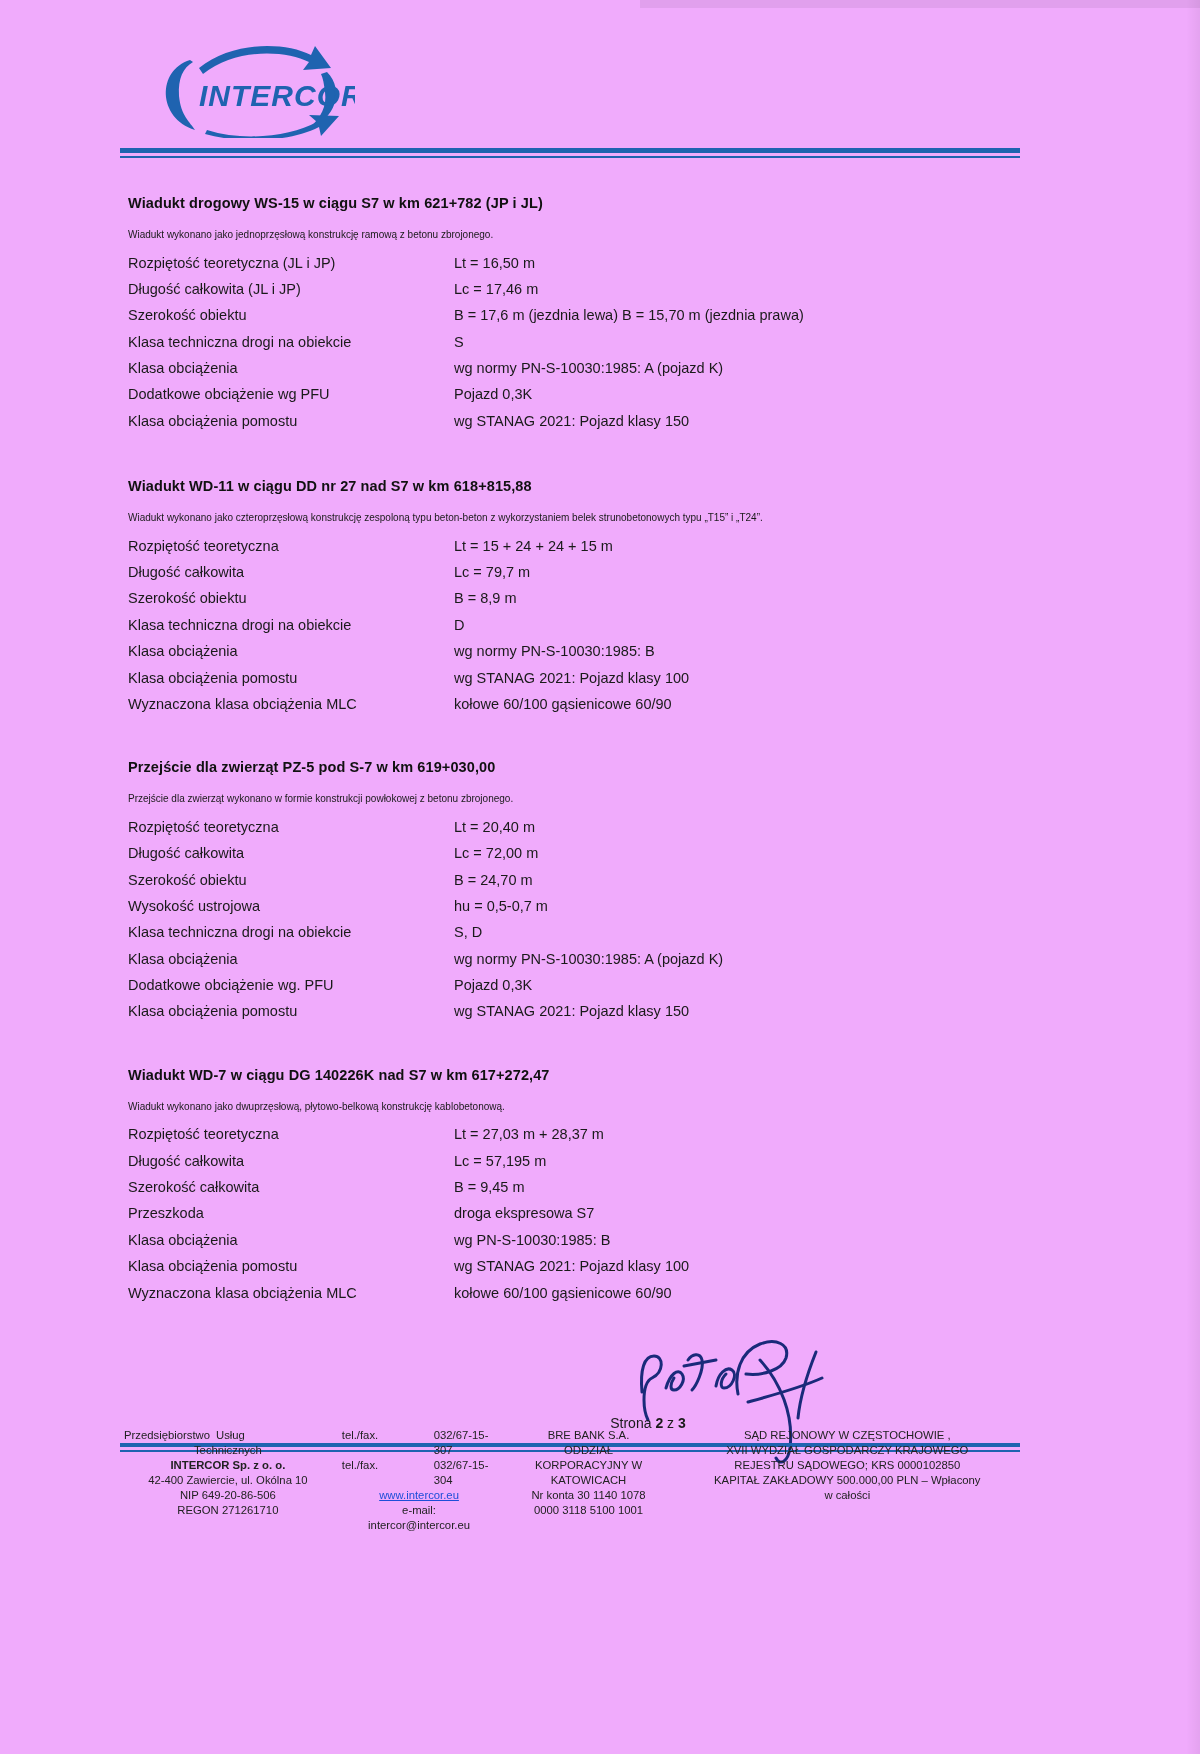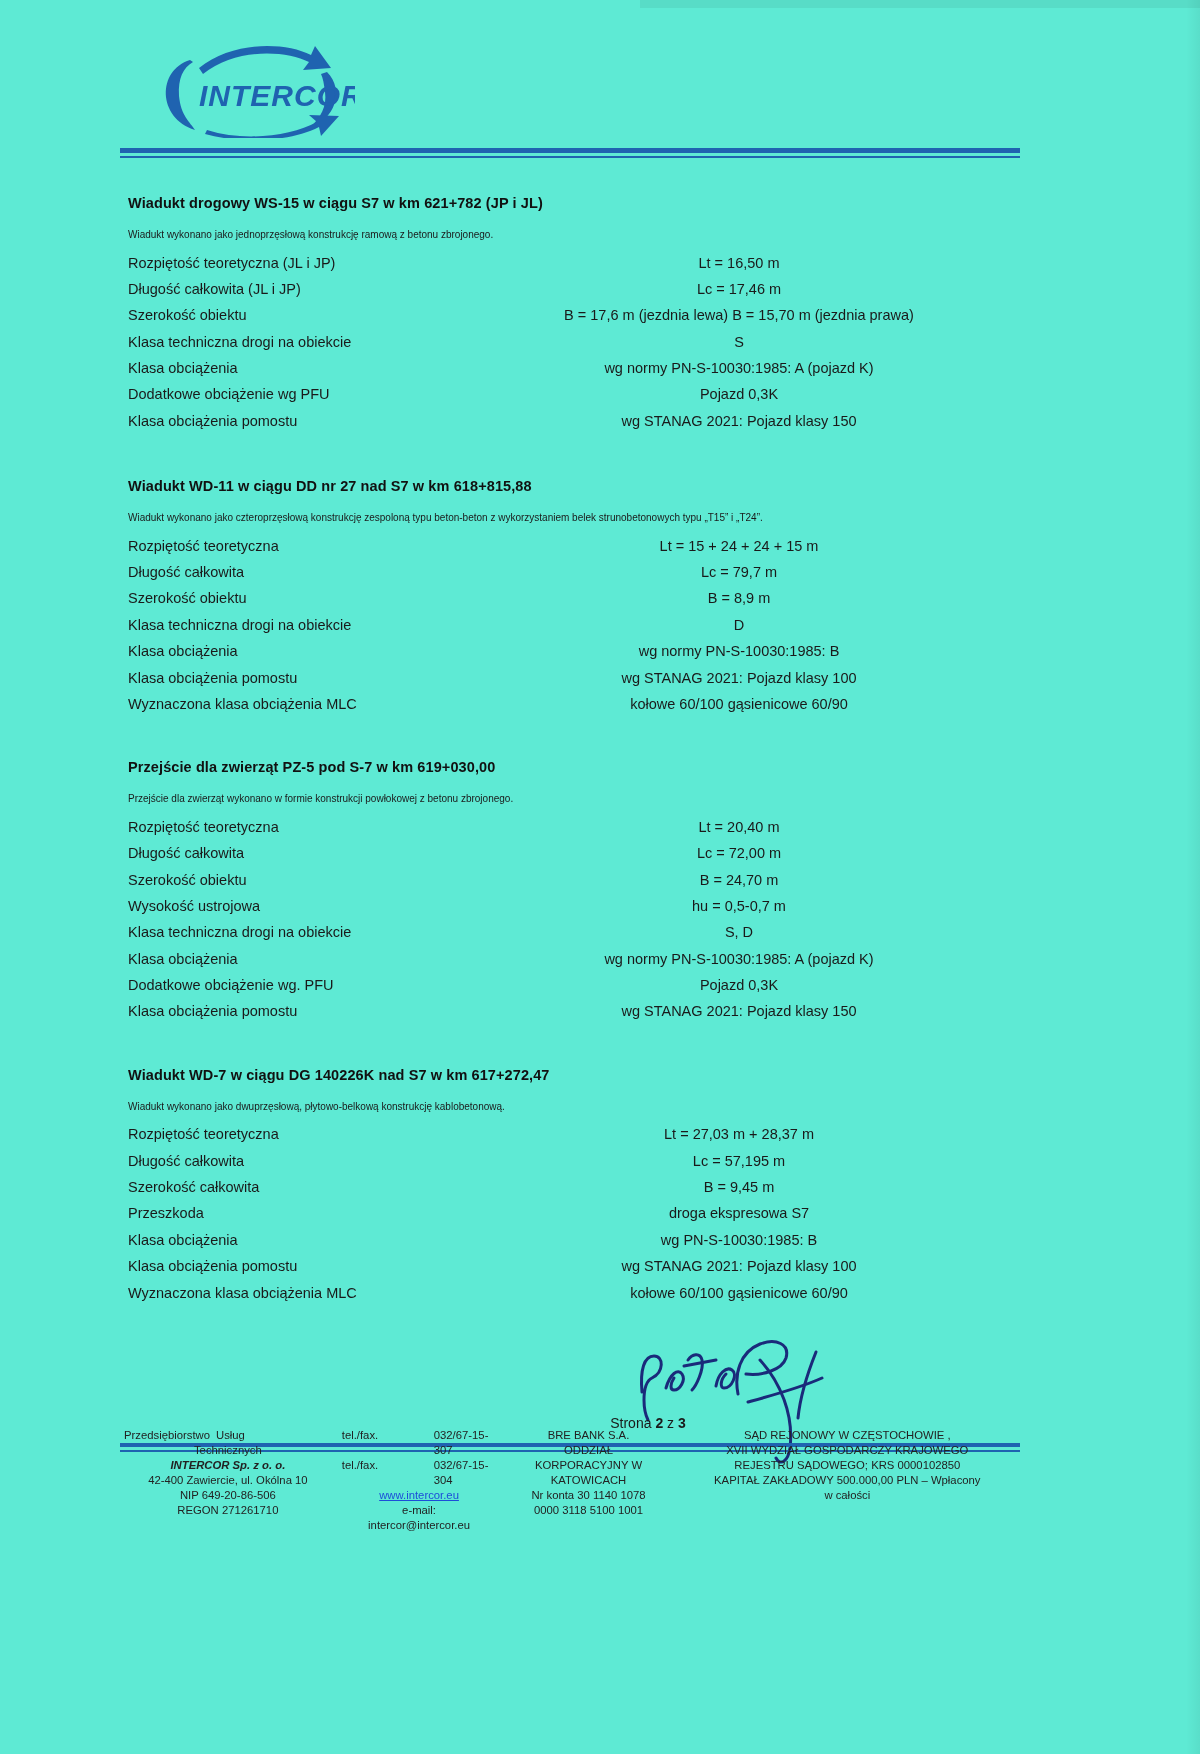--- a/index.html
+++ b/index.html
@@ -12,21 +12,21 @@
     background: #ffffff;
     font-family: "Liberation Sans", sans-serif;
     color: #1a1a1a;
     position: relative;
     overflow: hidden;
   }
   .page {
     position: relative;
     width: 1200px;
     height: 1754px;
-    background: #5eead4;
+    background: #f0abfc;
   }
   
   .logo-area {
     position: absolute;
     left: 95px;
     top: 38px;
     width: 260px;
     height: 100px;
   }
   .logo-svg { display:block; }
@@ -79,21 +79,21 @@
   .row {
     display: flex;
     font-size: 14.5px;
     line-height: 1.82;
     color: #1a1a1a;
   }
   .row .label {
     width: 326px;
     flex: 0 0 326px;
   }
-  .row .value { flex: 1 1 auto; text-align: center; }
+  .row .value { flex: 1 1 auto; }
 
   .gap-1 { height: 26px; }
   .gap-2 { height: 24px; }
 
   
   .signature {
     position: absolute;
     left: 630px;
     top: 1330px;
     width: 260px;
@@ -141,21 +141,21 @@
     font-size: 11.3px;
     line-height: 1.33;
     color: #222;
     font-family: "Liberation Sans", sans-serif;
   }
   .fcol { padding-right: 10px; }
   .fcol.c1 { width: 215px; }
   .fcol.c2 { width: 160px; }
   .fcol.c3 { width: 170px; }
   .fcol.c4 { width: 345px; }
-  .fcol .b { font-weight: bold; font-style: italic; }
+  .fcol .b { font-weight: bold; }
   .fcol a, .fcol .link {
     color: #1d4ed8;
     text-decoration: underline;
   }
   .fline { white-space: nowrap; text-align: center; }
   .fline.wrap { white-space: normal; }
   .frow { display: flex; }
   .frow .fl { width: 92px; flex: 0 0 92px; }
 
   

